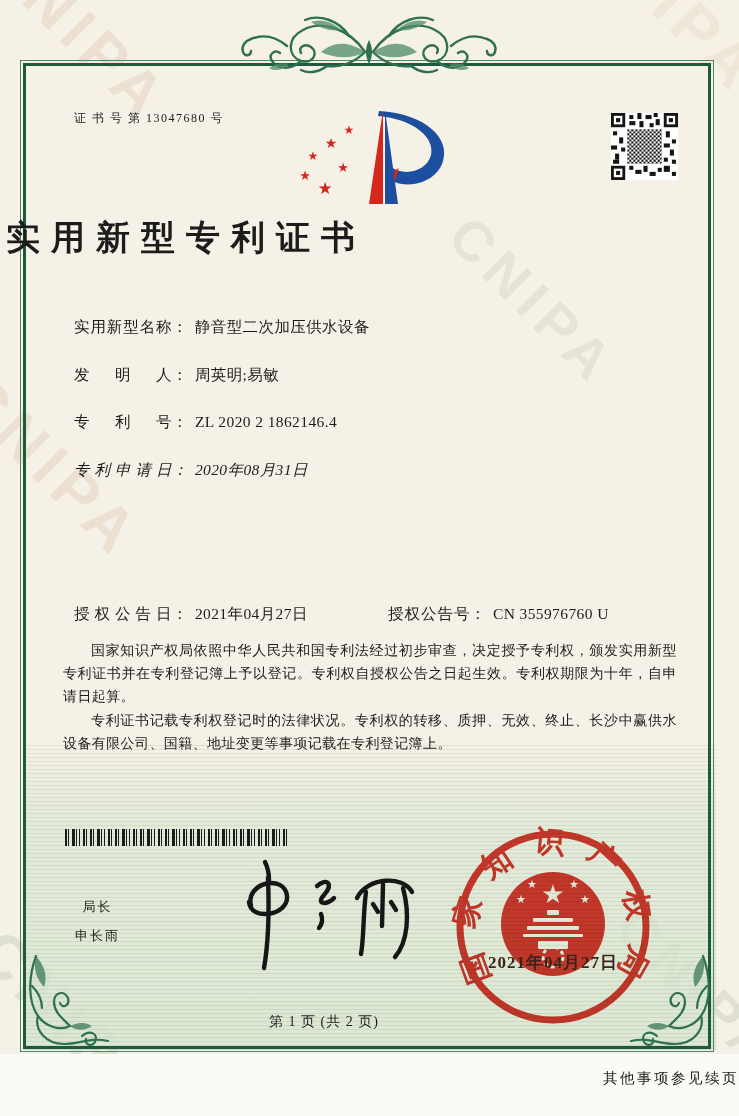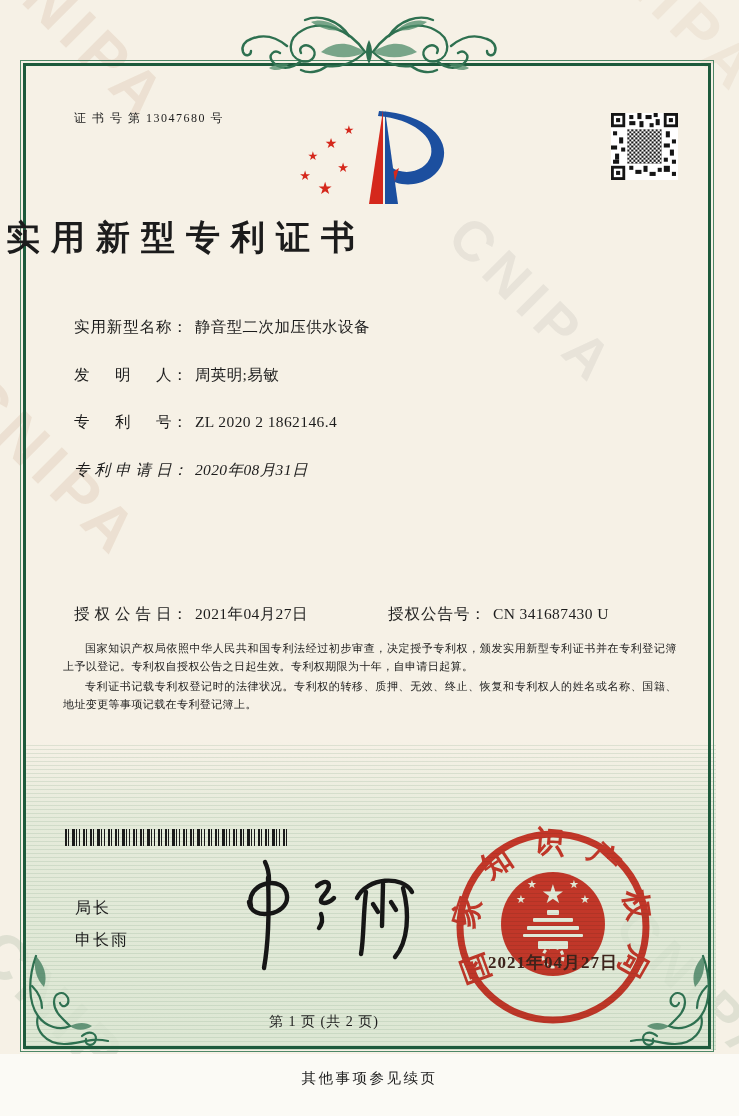--- a/index.html
+++ b/index.html
@@ -32,36 +32,36 @@
          letter-spacing:11px;padding-left:6px;box-sizing:border-box;z-index:4;}
   
   .frow{position:absolute;left:74px;font-size:15.5px;letter-spacing:.4px;z-index:4;white-space:nowrap;}
   .flabel{display:inline-block;width:98px;text-align:justify;text-align-last:justify;}
   .fcolon{display:inline-block;}
   .fvalue{margin-left:7px;}
   .frow .pair2{position:absolute;left:314px;top:0;white-space:nowrap;}
   .pair2 .flabel{width:82px;}
   
   .paras{position:absolute;left:63px;top:640px;width:614px;z-index:4;}
-  .paras p{margin:0 0 2px 0;font-size:11px;line-height:1.63;letter-spacing:.4px;text-indent:2em;text-align:justify;}
+  .paras p{margin:0 0 2px 0;font-size:14px;line-height:1.63;letter-spacing:.4px;text-indent:2em;text-align:justify;}
   
   .barcode{position:absolute;left:65px;top:829px;width:223px;height:17px;z-index:4;
     background:repeating-linear-gradient(90deg,
       #1b1b1b 0 2px,transparent 2px 3px,#1b1b1b 3px 4px,transparent 4px 7px,
       #1b1b1b 7px 10px,transparent 10px 11px,#1b1b1b 11px 12px,transparent 12px 14px,
       #1b1b1b 14px 15px,transparent 15px 18px,#1b1b1b 18px 20px,transparent 20px 21px,
       #1b1b1b 21px 22px,transparent 22px 25px);}
-  .signer{position:absolute;left:75px;top:898px;font-size:16px;letter-spacing:2px;z-index:4;}
+  .signer{position:absolute;left:75px;top:898px;font-size:13px;letter-spacing:2px;z-index:4;text-align:center;}
   .signer div{margin-bottom:11px;}
   .signature{position:absolute;left:205px;top:852px;z-index:5;}
   .seal{position:absolute;left:450px;top:824px;z-index:5;mix-blend-mode:multiply;opacity:.95;}
   .seal-date{position:absolute;left:458px;top:951px;width:190px;text-align:center;font-size:17px;
              font-weight:bold;letter-spacing:1px;color:#3c231b;z-index:6;}
   .page-info{position:absolute;left:0;top:1013px;width:648px;text-align:center;font-size:14px;letter-spacing:1px;z-index:4;}
-  .cont-note{position:absolute;left:0;top:1069px;width:739px;text-align:center;font-size:14.5px;letter-spacing:2.5px;z-index:4;color:#222;}
+  .cont-note{position:absolute;left:0;top:1069px;width:739px;text-align:right;font-size:14.5px;letter-spacing:2.5px;z-index:4;color:#222;}
 </style>
 </head>
 <body>
 
 <div class="page">
 
   <div class="wm" style="left:-36px;top:-6px;">CNIPA</div>
   <div class="wm" style="left:556px;top:-34px;color:rgba(198,162,132,.14);">CNIPA</div>
   <div class="wm gray" style="left:428px;top:268px;font-size:56px;">CNIPA</div>
   <div class="wm" style="left:-64px;top:430px;">CNIPA</div>
@@ -205,27 +205,27 @@
   </div>
   <div class="frow" style="top:412px;">
     <span class="flabel">专利号</span><span class="fcolon">：</span><span class="fvalue">ZL 2020 2 1862146.4</span>
   </div>
   <div class="frow" style="top:460px;font-style:italic;">
     <span class="flabel">专利申请日</span><span class="fcolon">：</span><span class="fvalue">2020年08月31日</span>
   </div>
   <div class="frow" style="top:604px;">
     <span class="flabel">授权公告日</span><span class="fcolon">：</span><span class="fvalue">2021年04月27日</span>
     <span class="pair2">
-      <span class="flabel">授权公告号</span><span class="fcolon">：</span><span class="fvalue">CN 341687430 U</span>
+      <span class="flabel">授权公告号</span><span class="fcolon">：</span><span class="fvalue">CN 355976760 U</span>
     </span>
   </div>
 
   <div class="paras">
     <p>国家知识产权局依照中华人民共和国专利法经过初步审查，决定授予专利权，颁发实用新型专利证书并在专利登记簿上予以登记。专利权自授权公告之日起生效。专利权期限为十年，自申请日起算。</p>
-    <p>专利证书记载专利权登记时的法律状况。专利权的转移、质押、无效、终止、恢复和专利权人的姓名或名称、国籍、地址变更等事项记载在专利登记簿上。</p>
+    <p>专利证书记载专利权登记时的法律状况。专利权的转移、质押、无效、终止、长沙中赢供水设备有限公司、国籍、地址变更等事项记载在专利登记簿上。</p>
   </div>
 
   <div class="barcode"></div>
 
   <div class="signer">
     <div>局长</div>
     <div>申长雨</div>
   </div>
 
   <svg class="signature" width="215" height="128" viewBox="0 0 215 128">

